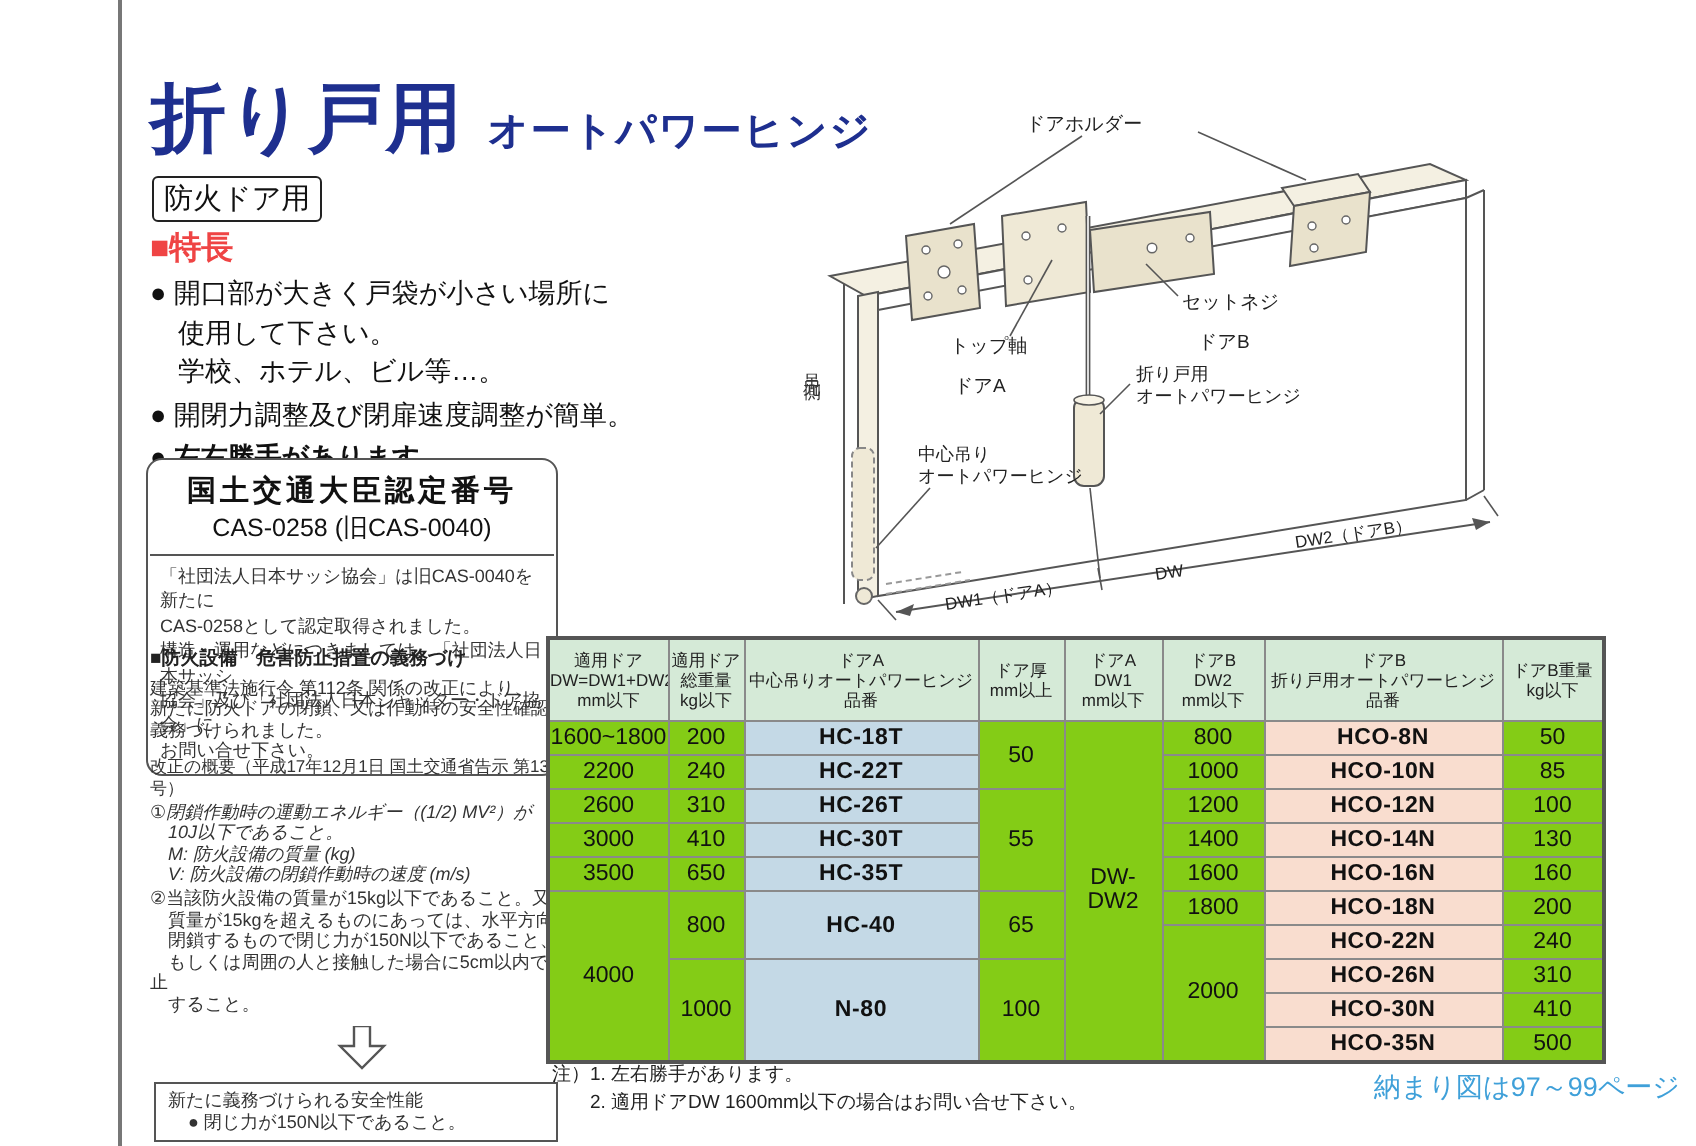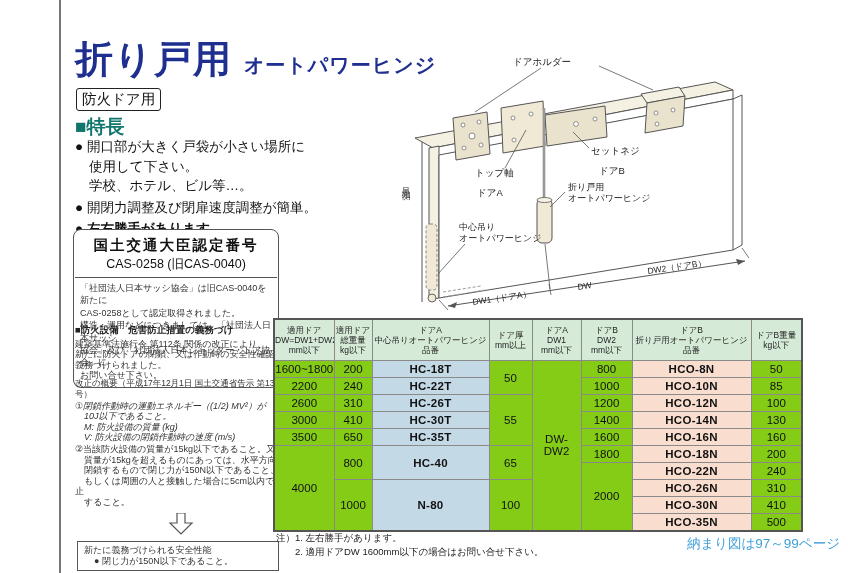--- a/index.html
+++ b/index.html
@@ -9,21 +9,21 @@
 
   
   #vrule{position:absolute;left:59px;top:0;width:2px;height:573px;background:#777;}
 
   
   #hdr{position:absolute;left:75px;top:34px;display:flex;align-items:baseline;}
   #title{font-size:38px;font-weight:bold;color:#1e2f8f;letter-spacing:1px;}
   #subtitle{font-size:20px;font-weight:bold;color:#1e2f8f;margin-left:12px;letter-spacing:1px;}
   #badge{position:absolute;left:76px;top:88px;border:1.5px solid #222;border-radius:3px;
          font-size:14.5px;padding:1px 5px;color:#111;background:#fff;}
-  #feat-h{position:absolute;left:75px;top:114px;font-size:19px;font-weight:bold;color:#0f766e;}
+  #feat-h{position:absolute;left:75px;top:114px;font-size:16px;font-weight:bold;color:#ef4444;}
   #feat-list{position:absolute;left:75px;top:137px;width:250px;margin:0;padding:0;list-style:none;
              font-size:13.5px;line-height:1.45;color:#111;}
   #feat-list li{padding-left:14px;text-indent:-14px;white-space:pre-line;margin-bottom:2px;}
   #feat-list li:nth-child(3){font-weight:bold;}
 
   
   #certbox{position:absolute;left:73px;top:229px;width:204px;border:1.3px solid #555;
            border-radius:8px;background:#fff;}
   #cert-title{font-size:14.5px;font-weight:bold;text-align:center;letter-spacing:2px;
               margin-top:6px;color:#111;}

